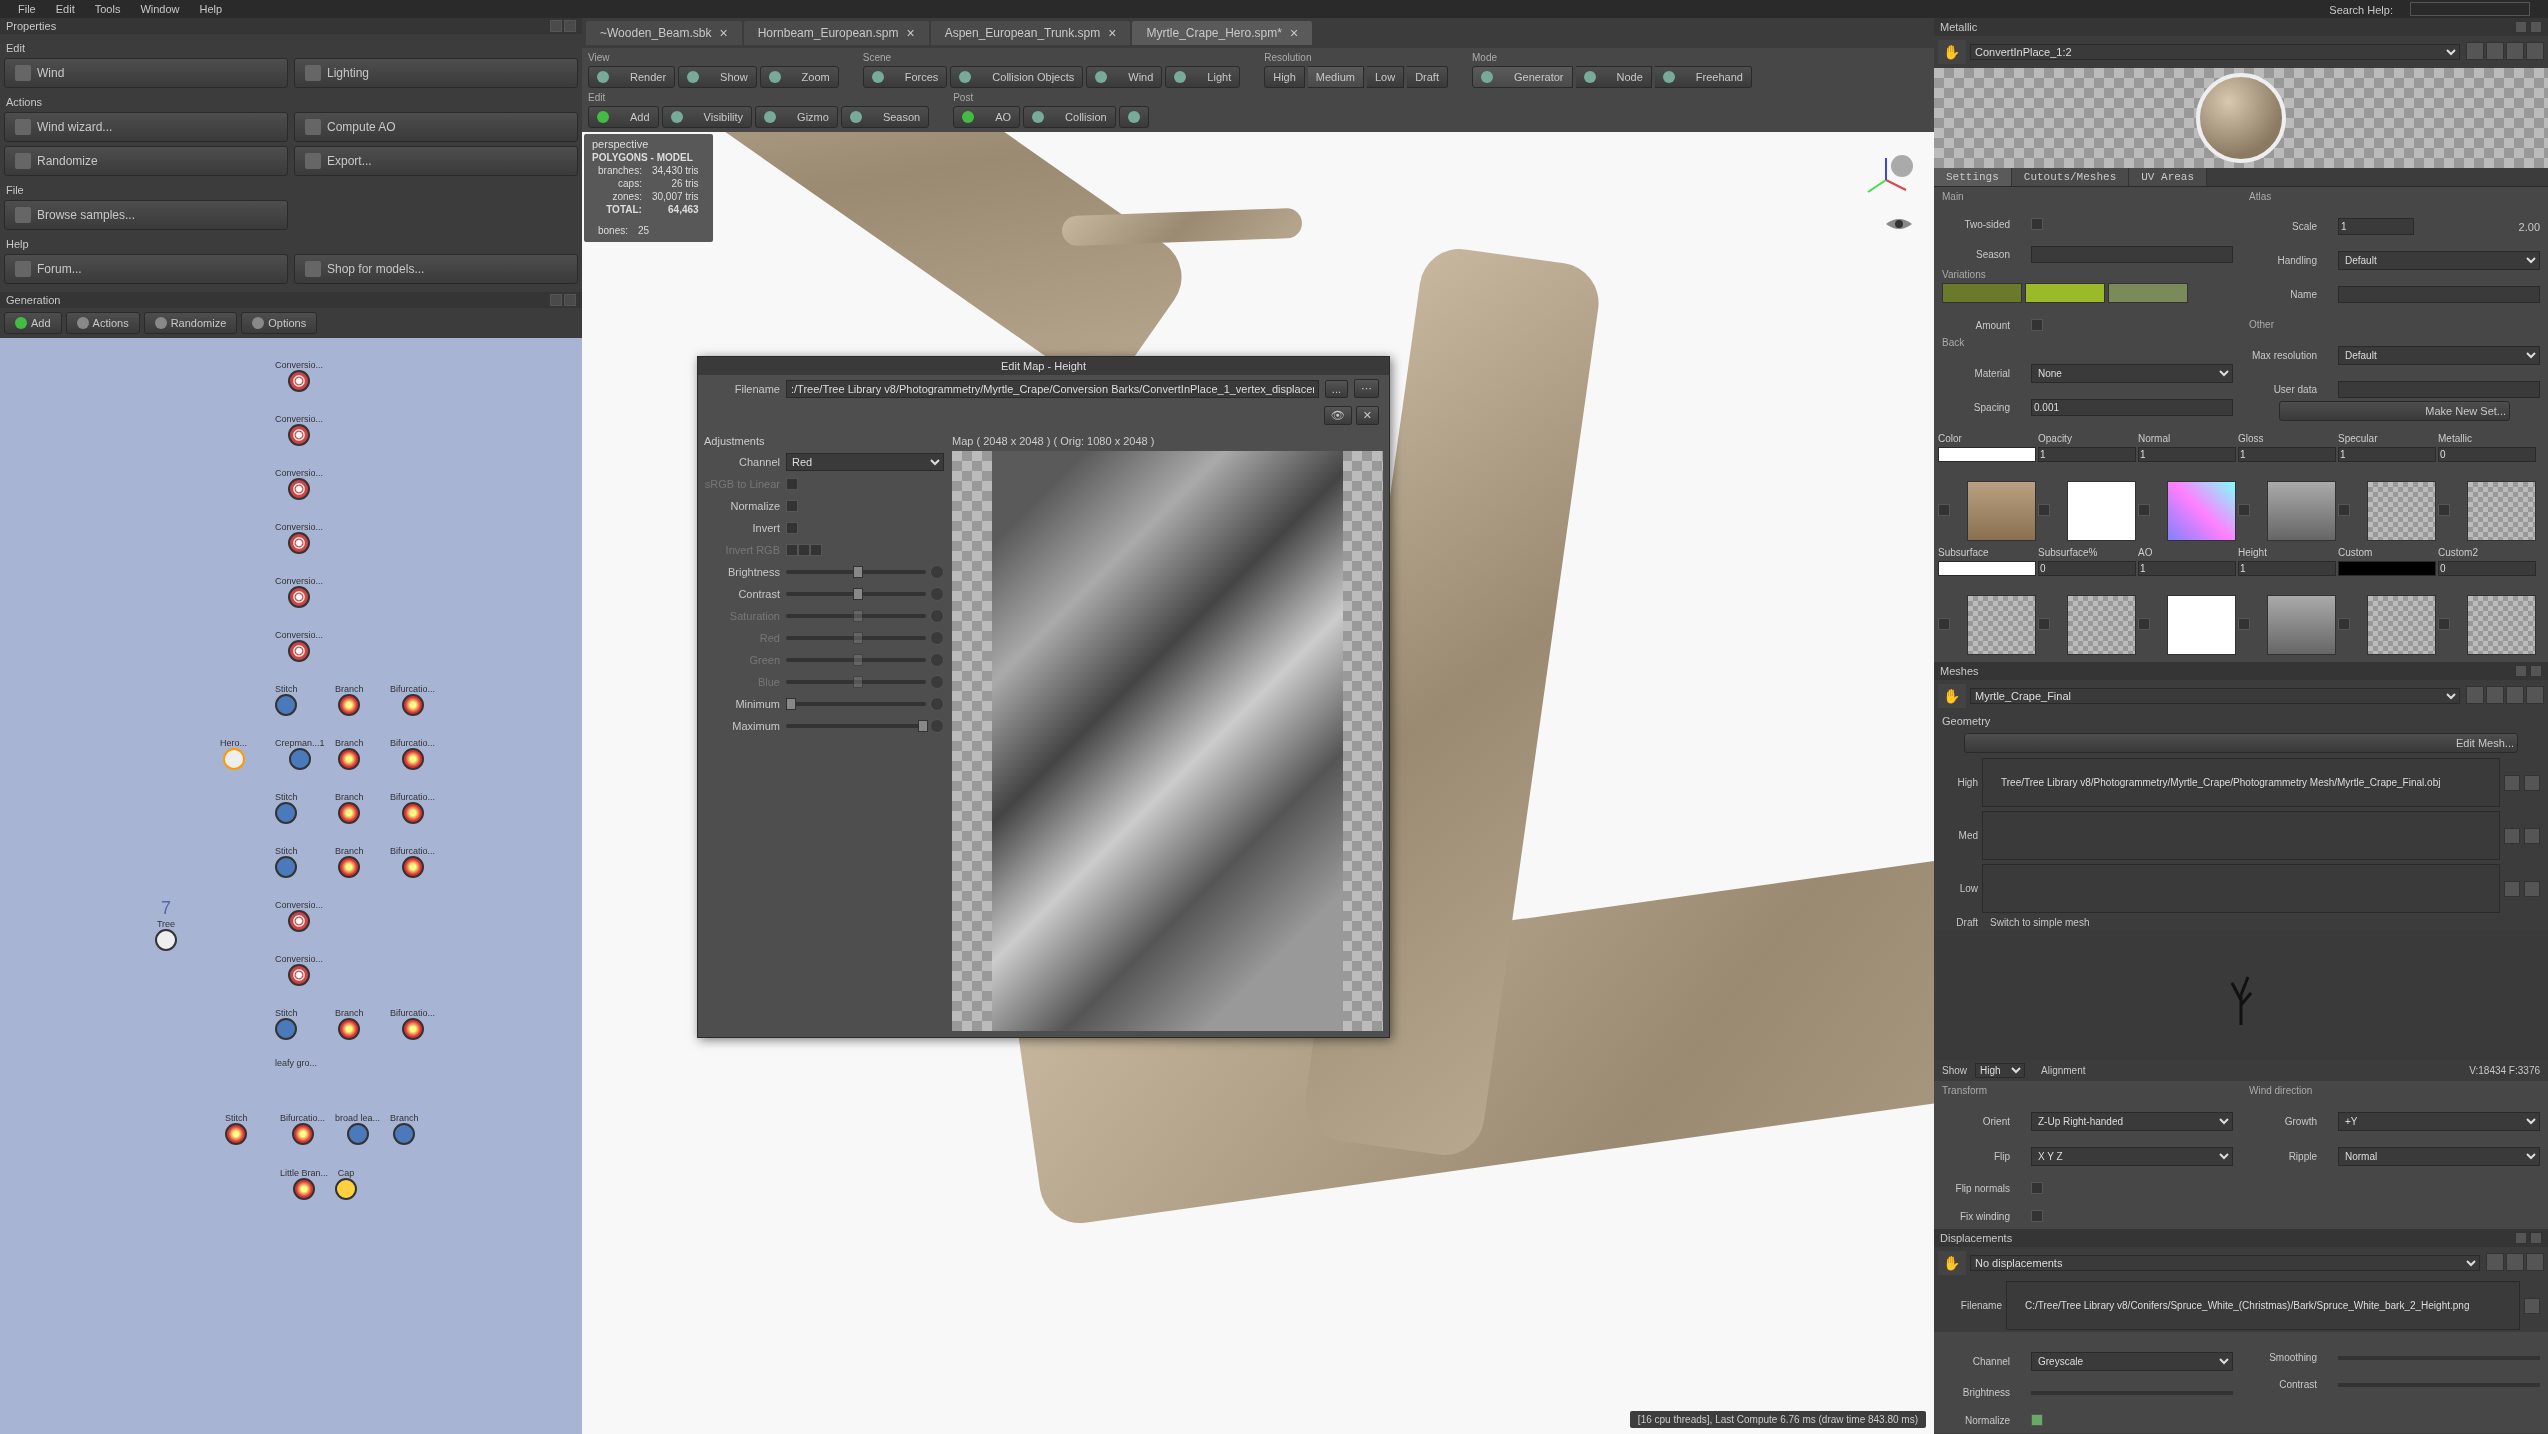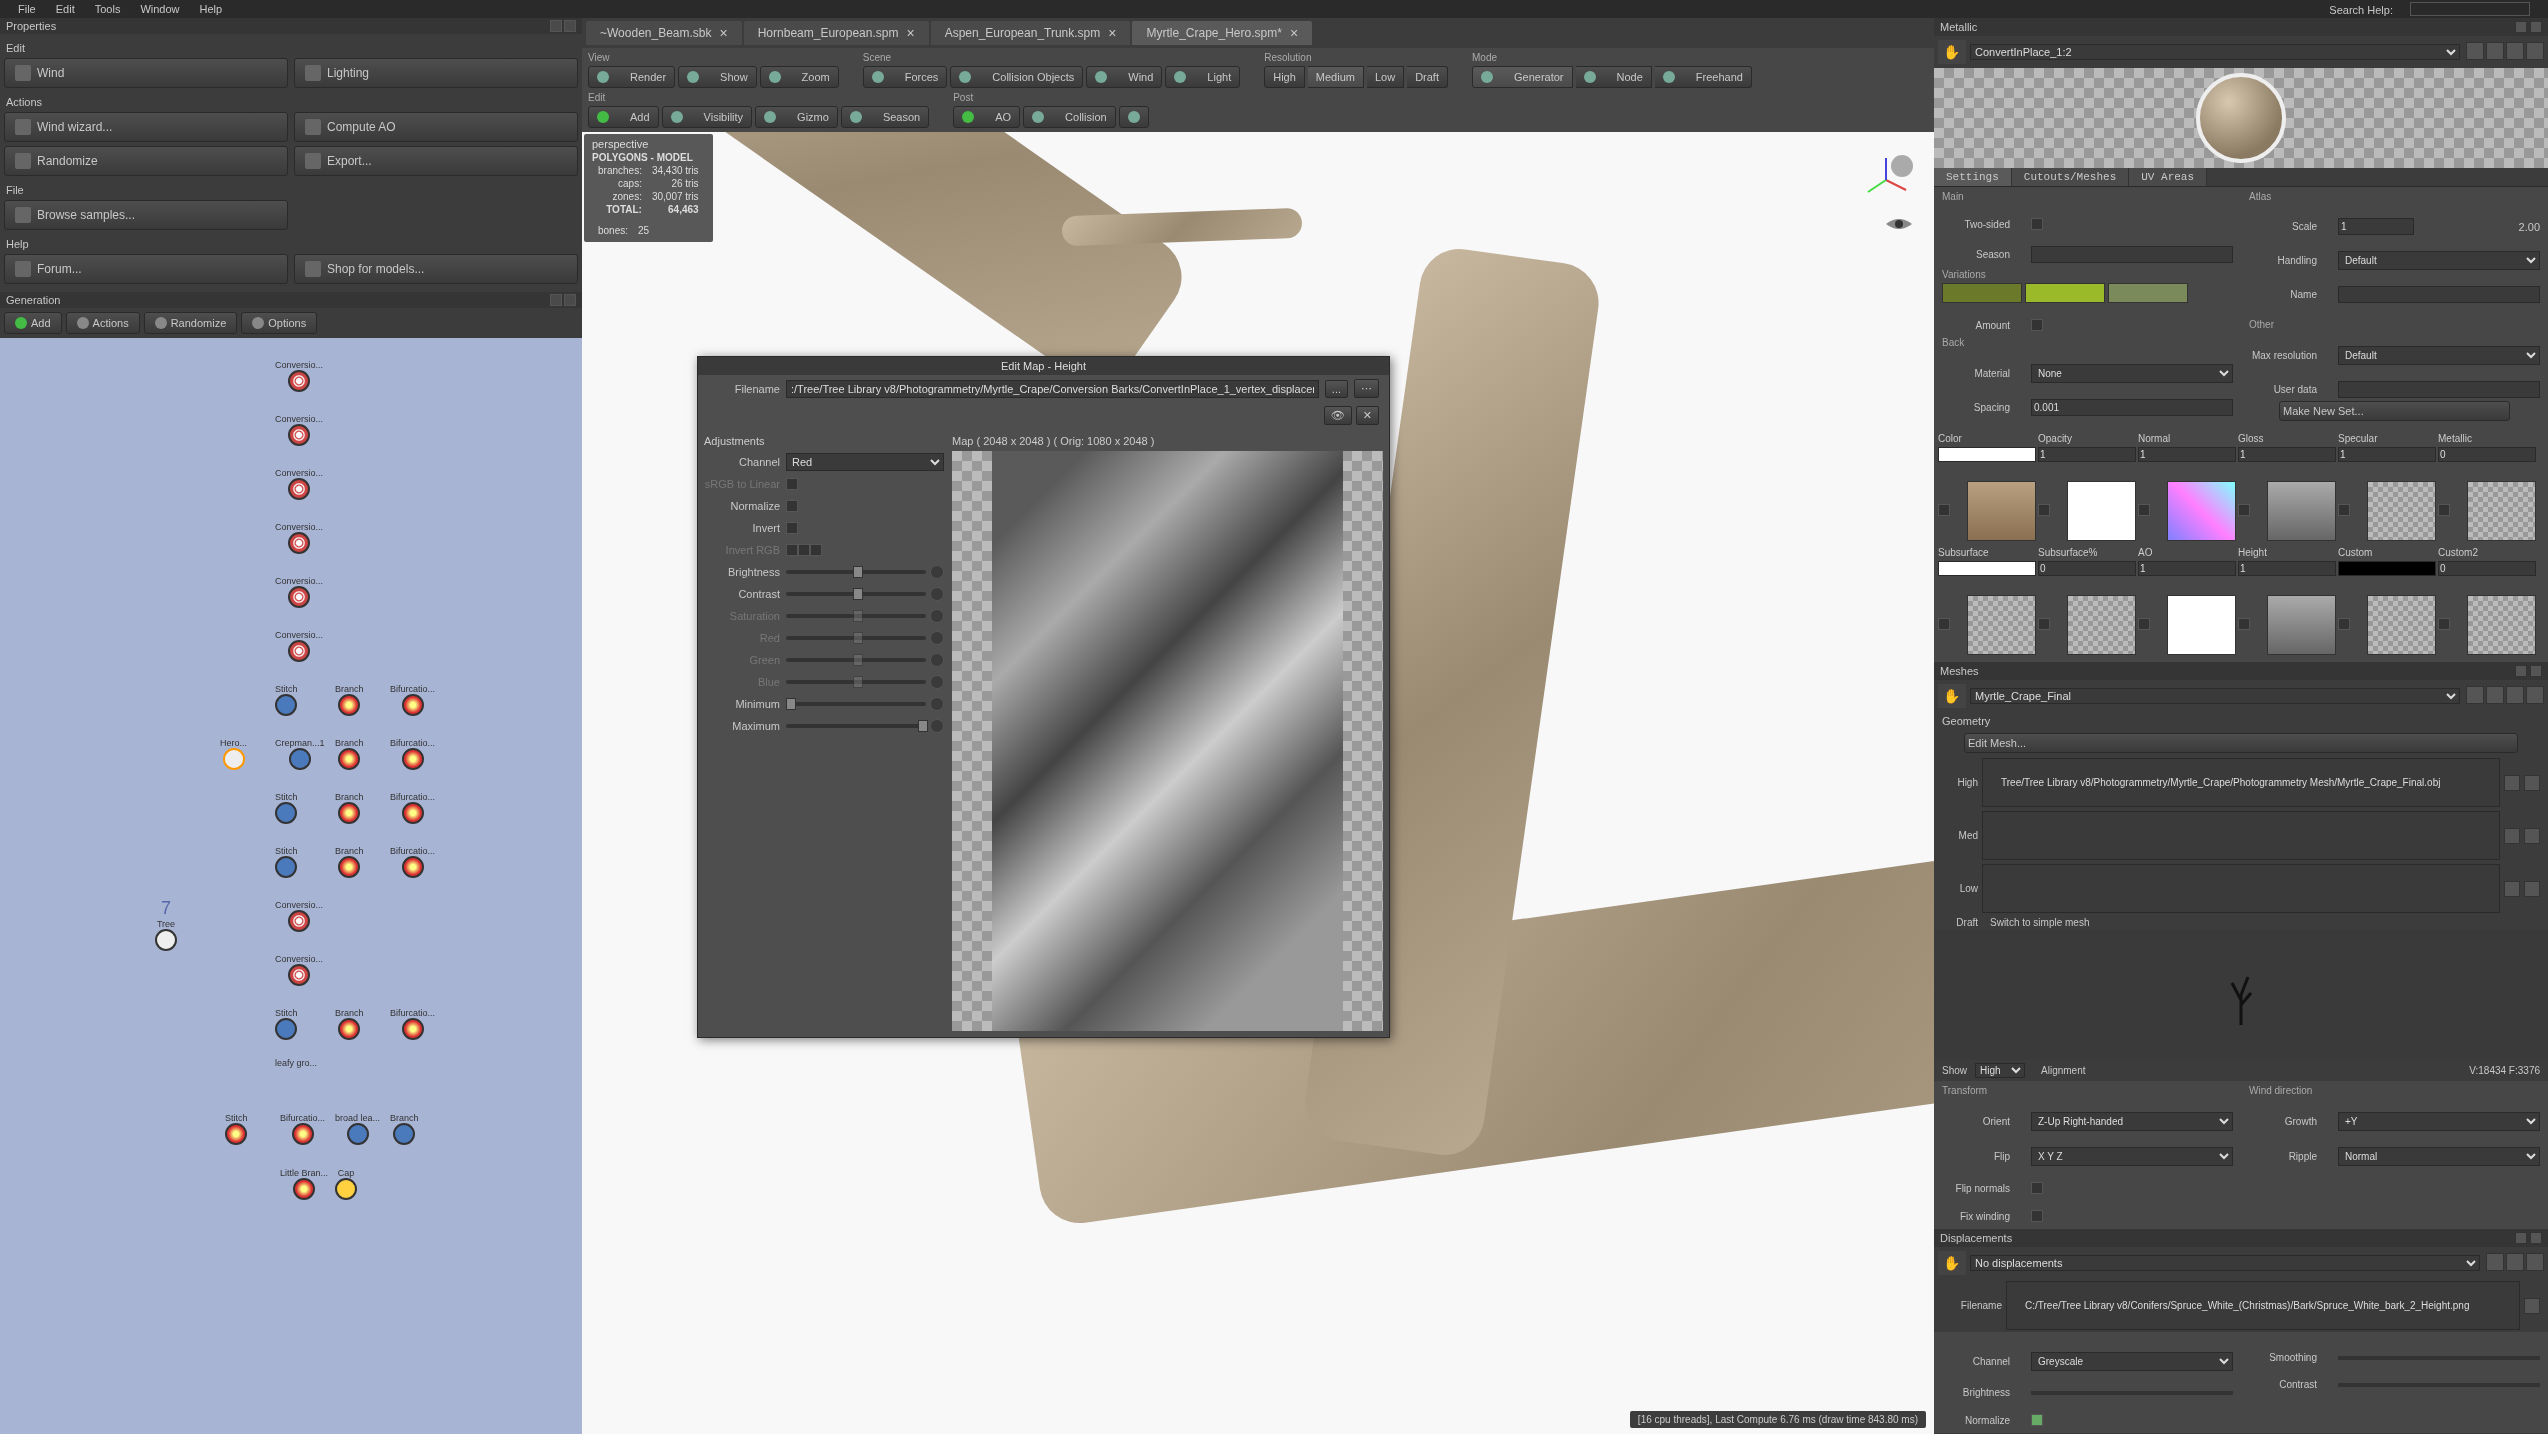--- a/index.html
+++ b/index.html
@@ -128,21 +128,21 @@
 .mesh-tree { width: 30px; height: 60px; }
 
 .geom-row { display: flex; align-items: center; padding: 2px 8px; gap: 4px; font-size: 10px; }
 .geom-row .glbl { width: 36px; text-align: right; color: #c8c8c8; }
 .geom-row input { flex: 1; background: #3a3a3a; border: 1px solid #2a2a2a; color: #ddd; font-size: 10px; padding: 18px; }
 .geom-row .gb { width: 16px; height: 16px; background: #555; border: 1px solid #333; }
 
 .show-row { display: flex; align-items: center; padding: 3px 8px; gap: 8px; background: #3c3c3c; font-size: 10px; }
 .show-row .right { margin-left: auto; }
 
-.wide-btn { background: linear-gradient(#4e4e4e,#3a3a3a); border: 1px solid #2a2a2a; border-radius: 3px; padding: 3px; text-align: left; font-size: 11px; cursor: pointer; margin: 3px 30px; }
+.wide-btn { background: linear-gradient(#4e4e4e,#3a3a3a); border: 1px solid #2a2a2a; border-radius: 3px; padding: 3px; text-align: right; font-size: 11px; cursor: pointer; margin: 3px 30px; }
 </style>
 </head>
 <body>
 
 <div class="menubar">
   <span>File</span>
   <span>Edit</span>
   <span>Tools</span>
   <span>Window</span>
   <span>Help</span>

